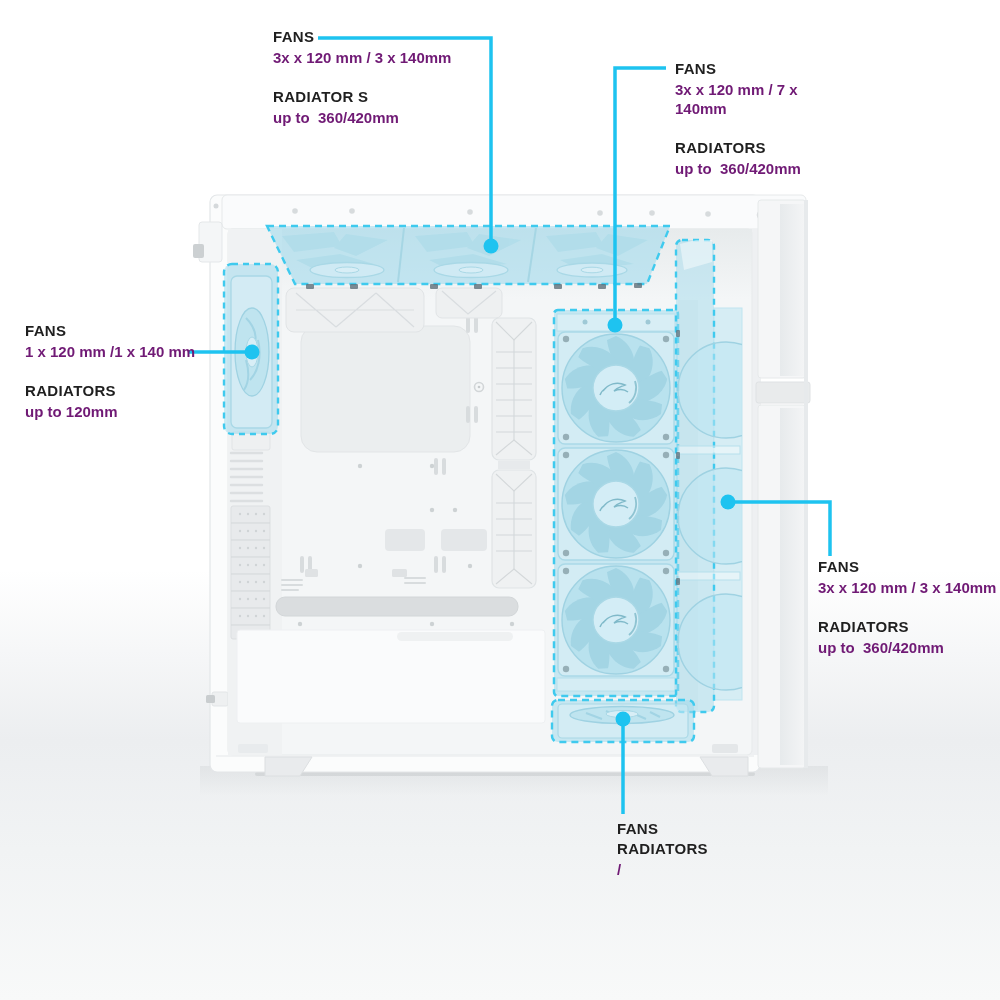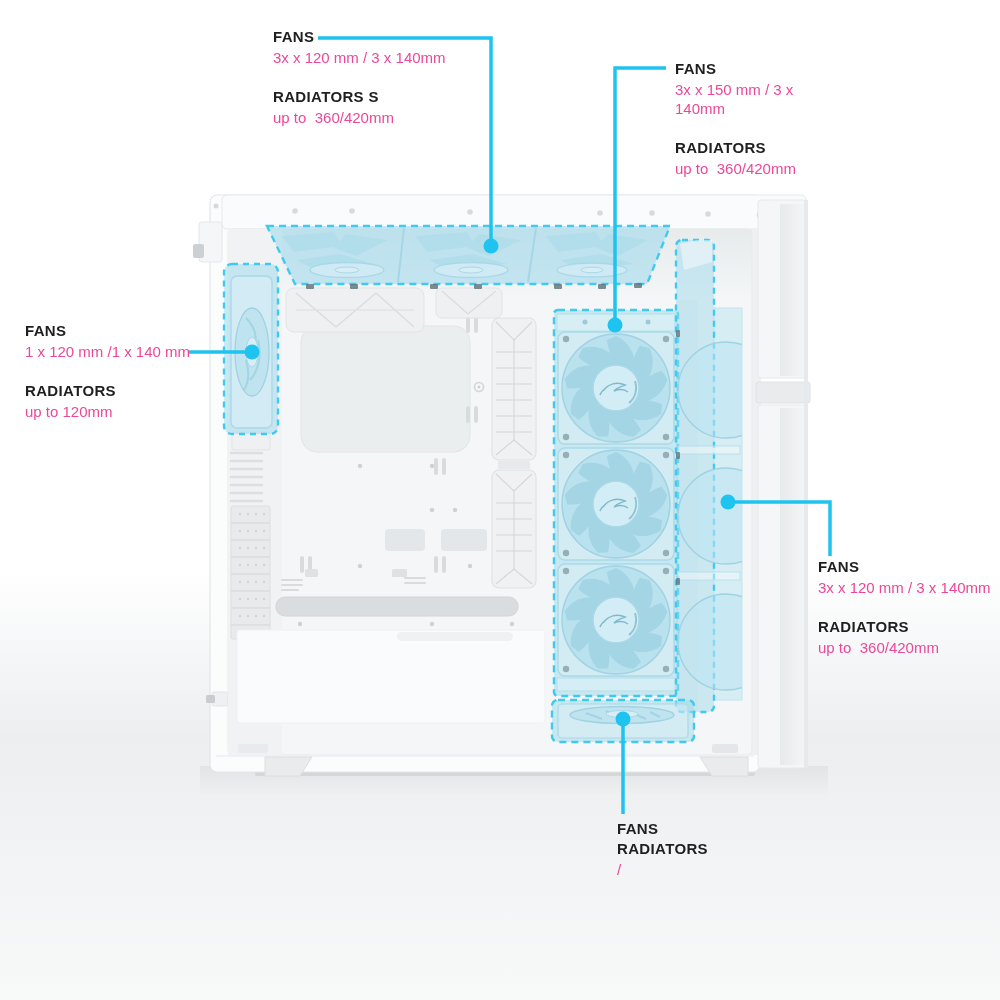--- a/index.html
+++ b/index.html
@@ -5,21 +5,21 @@
   html,body{margin:0;padding:0;}
   body{
     width:1000px;height:1000px;overflow:hidden;
     font-family:"Liberation Sans",sans-serif;
     background:linear-gradient(180deg,#ffffff 0%,#ffffff 57%,#ecEEf0 74%,#f1f3f4 85%,#f8f9f9 100%);
   }
   .stage{position:relative;width:1000px;height:1000px;}
   svg.case{position:absolute;left:0;top:0;}
   .label{position:absolute;color:#2e2e2e;}
   .label .t{font-size:15px;font-weight:700;letter-spacing:.35px;color:#1f1f1f;margin:0 0 3px 0;}
-  .label .s{font-size:15px;font-weight:400;color:#ec4899;margin:0 0 21px 0;line-height:19px;white-space:pre-wrap;}
+  .label .s{font-size:15px;font-weight:700;color:#701a75;margin:0 0 21px 0;line-height:19px;white-space:pre-wrap;}
   .lbl-tl{left:273px;top:28px;}
   .lbl-tr{left:675px;top:60px;width:170px;}
   .lbl-l{left:25px;top:322px;}
   .lbl-r{left:818px;top:558px;}
   .lbl-b{left:617px;top:820px;width:160px;}
 </style>
 </head>
 <body>
 
 <div class="stage">
@@ -353,27 +353,27 @@
     <circle cx="615" cy="325" r="7.5"></circle>
     <circle cx="252" cy="352" r="7.5"></circle>
     <circle cx="728" cy="502" r="7.5"></circle>
     <circle cx="623" cy="719" r="7.5"></circle>
   </g>
 </svg>
 
   <div class="label lbl-tl">
     <div class="t">FANS</div>
     <div class="s">3x x 120 mm / 3 x 140mm</div>
-    <div class="t">RADIATORS S</div>
+    <div class="t">RADIATOR S</div>
     <div class="s">up to  360/420mm</div>
   </div>
 
   <div class="label lbl-tr">
     <div class="t">FANS</div>
-    <div class="s">3x x 150 mm / 3 x
+    <div class="s">3x x 120 mm / 7 x
 140mm</div>
     <div class="t">RADIATORS</div>
     <div class="s">up to  360/420mm</div>
   </div>
 
   <div class="label lbl-l">
     <div class="t">FANS</div>
     <div class="s">1 x 120 mm /1 x 140 mm</div>
     <div class="t">RADIATORS</div>
     <div class="s">up to 120mm</div>

